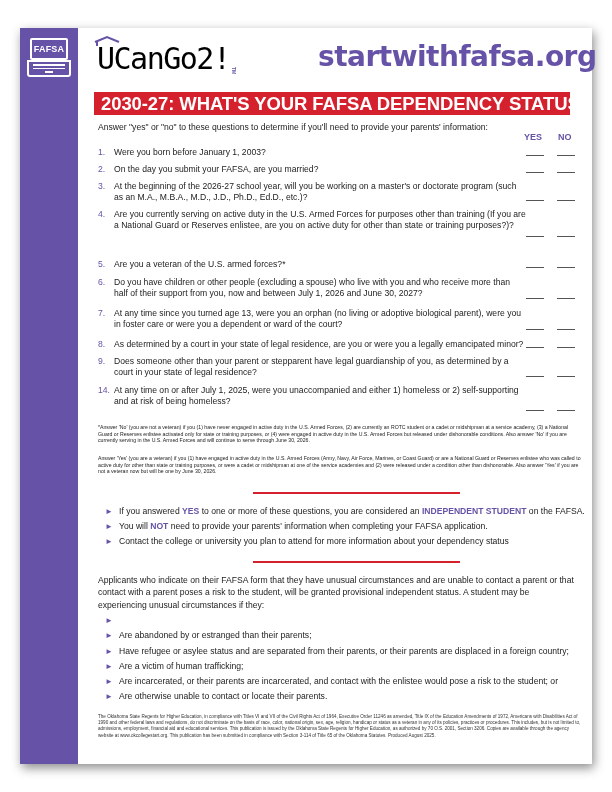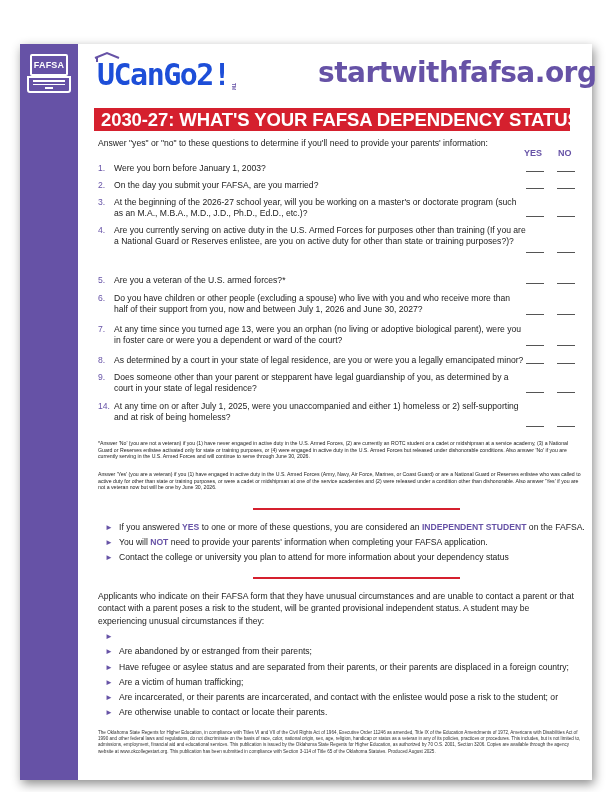--- a/index.html
+++ b/index.html
@@ -4,21 +4,20 @@
 <style>
   html, body { margin: 0; padding: 0; }
   body {
     width: 612px; height: 792px; background: #ffffff; position: relative; overflow: hidden;
     font-family: "Liberation Sans", sans-serif; color: #222;
   }
   .page {
     position: absolute; left: 20px; top: 28px; width: 572px; height: 736px;
     background: #fff;
     box-shadow: 2px 4px 10px rgba(0,0,0,0.45);
-    margin-top: 16px;
   }
   .sidebar {
     position: absolute; left: 0; top: 0; width: 58px; height: 100%;
     background: #6652a6;
   }
   .laptop { position: absolute; left: 7px; top: 10px; width: 46px; height: 42px; }
   .laptop-screen {
     position: absolute; left: 3px; top: 0; width: 38px; height: 22px;
     border: 2px solid #fff; border-radius: 2px; box-sizing: border-box;
     display: flex; align-items: center; justify-content: center;
@@ -28,22 +27,22 @@
     position: absolute; left: 0; top: 22px; width: 44px; height: 17px;
     border: 2px solid #fff; border-radius: 0 0 3px 3px; box-sizing: border-box;
   }
   .laptop-base .kb { position: absolute; left: 4px; right: 4px; height: 1.5px; background: #fff; }
   .laptop-base .pad { position: absolute; left: 16px; width: 8px; height: 2px; background: #fff; bottom: 2px; }
 
   .logo {
     position: absolute; left: 77px; top: 12px; height: 34px; display: flex; align-items: flex-end;
   }
   .logo-text {
-    font-family: "DejaVu Sans Mono", monospace; font-weight: bold; font-size: 30px;
-    color: #1d4ed8; letter-spacing: -1.5px; line-height: 30px;
+    font-family: "DejaVu Sans Mono", monospace; font-weight: normal; font-size: 30px;
+    color: #000000; letter-spacing: -1.5px; line-height: 30px;
   }
   .logo-tm { font-size: 5px; color: #6652a6; writing-mode: vertical-rl; margin-left: 1px; font-weight: bold; }
   .cap-icon { position: absolute; left: -4px; top: -6px; width: 30px; height: 12px; }
   .site-url {
     position: absolute; left: 298px; top: 12px; font-family: "DejaVu Sans", sans-serif;
     font-weight: bold; font-size: 28px; color: #6652a6; letter-spacing: -0.5px;
   }
   .title-bar {
     position: absolute; left: 74px; top: 64px; width: 476px; height: 23px;
     background: #d5202e; color: #fff; font-weight: bold; font-size: 18.5px;
@@ -185,21 +184,21 @@
     <div class="bullet">
       <span class="arrow">►</span><span>Contact the college or university you plan to attend for more information about your dependency status</span>
     </div>
   </div>
 
   <div class="red-rule" style="top:533px"></div>
 
   <div class="para" style="top:546px">Applicants who indicate on their FAFSA form that they have unusual circumstances and are unable to contact a parent or that contact with a parent poses a risk to the student, will be granted provisional independent status. A student may be experiencing unusual circumstances if they:</div>
   <div class="bullets2" style="top:585px" id="unusual-list">
       <div class="bullet"><span class="arrow">►</span></div>
-      <div class="bullet"><span class="arrow">►</span><span>Are abandoned by or estranged from their parents;</span></div>
+      <div class="bullet"><span class="arrow">►</span><span>Are abandoned by or estranged than their parents;</span></div>
       <div class="bullet"><span class="arrow">►</span><span>Have refugee or asylee status and are separated from their parents, or their parents are displaced in a foreign country;</span></div>
       <div class="bullet"><span class="arrow">►</span><span>Are a victim of human trafficking;</span></div>
       <div class="bullet"><span class="arrow">►</span><span>Are incarcerated, or their parents are incarcerated, and contact with the enlistee would pose a risk to the student; or</span></div>
       <div class="bullet"><span class="arrow">►</span><span>Are otherwise unable to contact or locate their parents.</span></div>
     </div>
 
   <div class="legal" style="top:686px">The Oklahoma State Regents for Higher Education, in compliance with Titles VI and VII of the Civil Rights Act of 1964, Executive Order 11246 as amended, Title IX of the Education Amendments of 1972, Americans with Disabilities Act of 1990 and other federal laws and regulations, do not discriminate on the basis of race, color, national origin, sex, age, religion, handicap or status as a veteran in any of its policies, practices or procedures. This includes, but is not limited to, admissions, employment, financial aid and educational services. This publication is issued by the Oklahoma State Regents for Higher Education, as authorized by 70 O.S. 2001, Section 3206. Copies are available through the agency website at www.okcollegestart.org. This publication has been submitted in compliance with Section 3-114 of Title 65 of the Oklahoma Statutes. Produced August 2025.</div>
 </div>
 
 </body></html>

